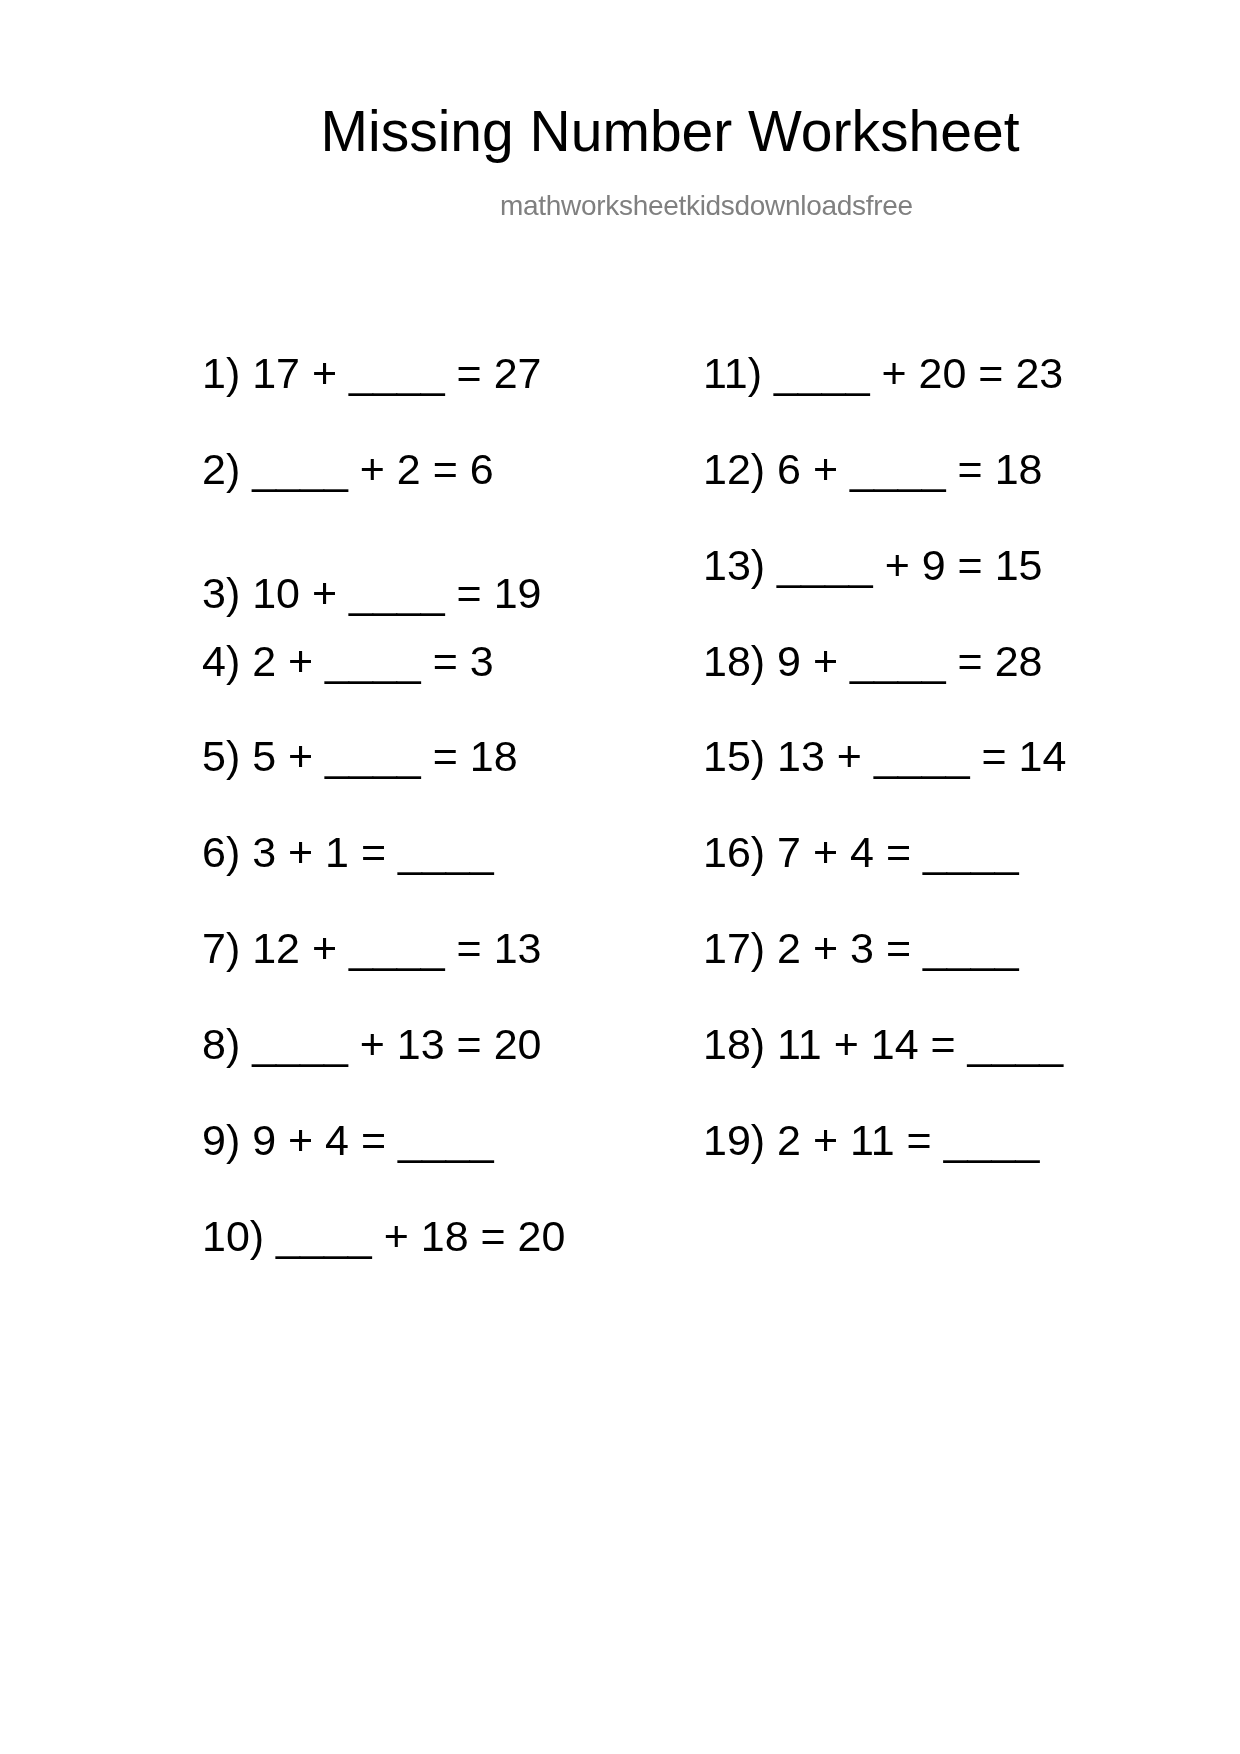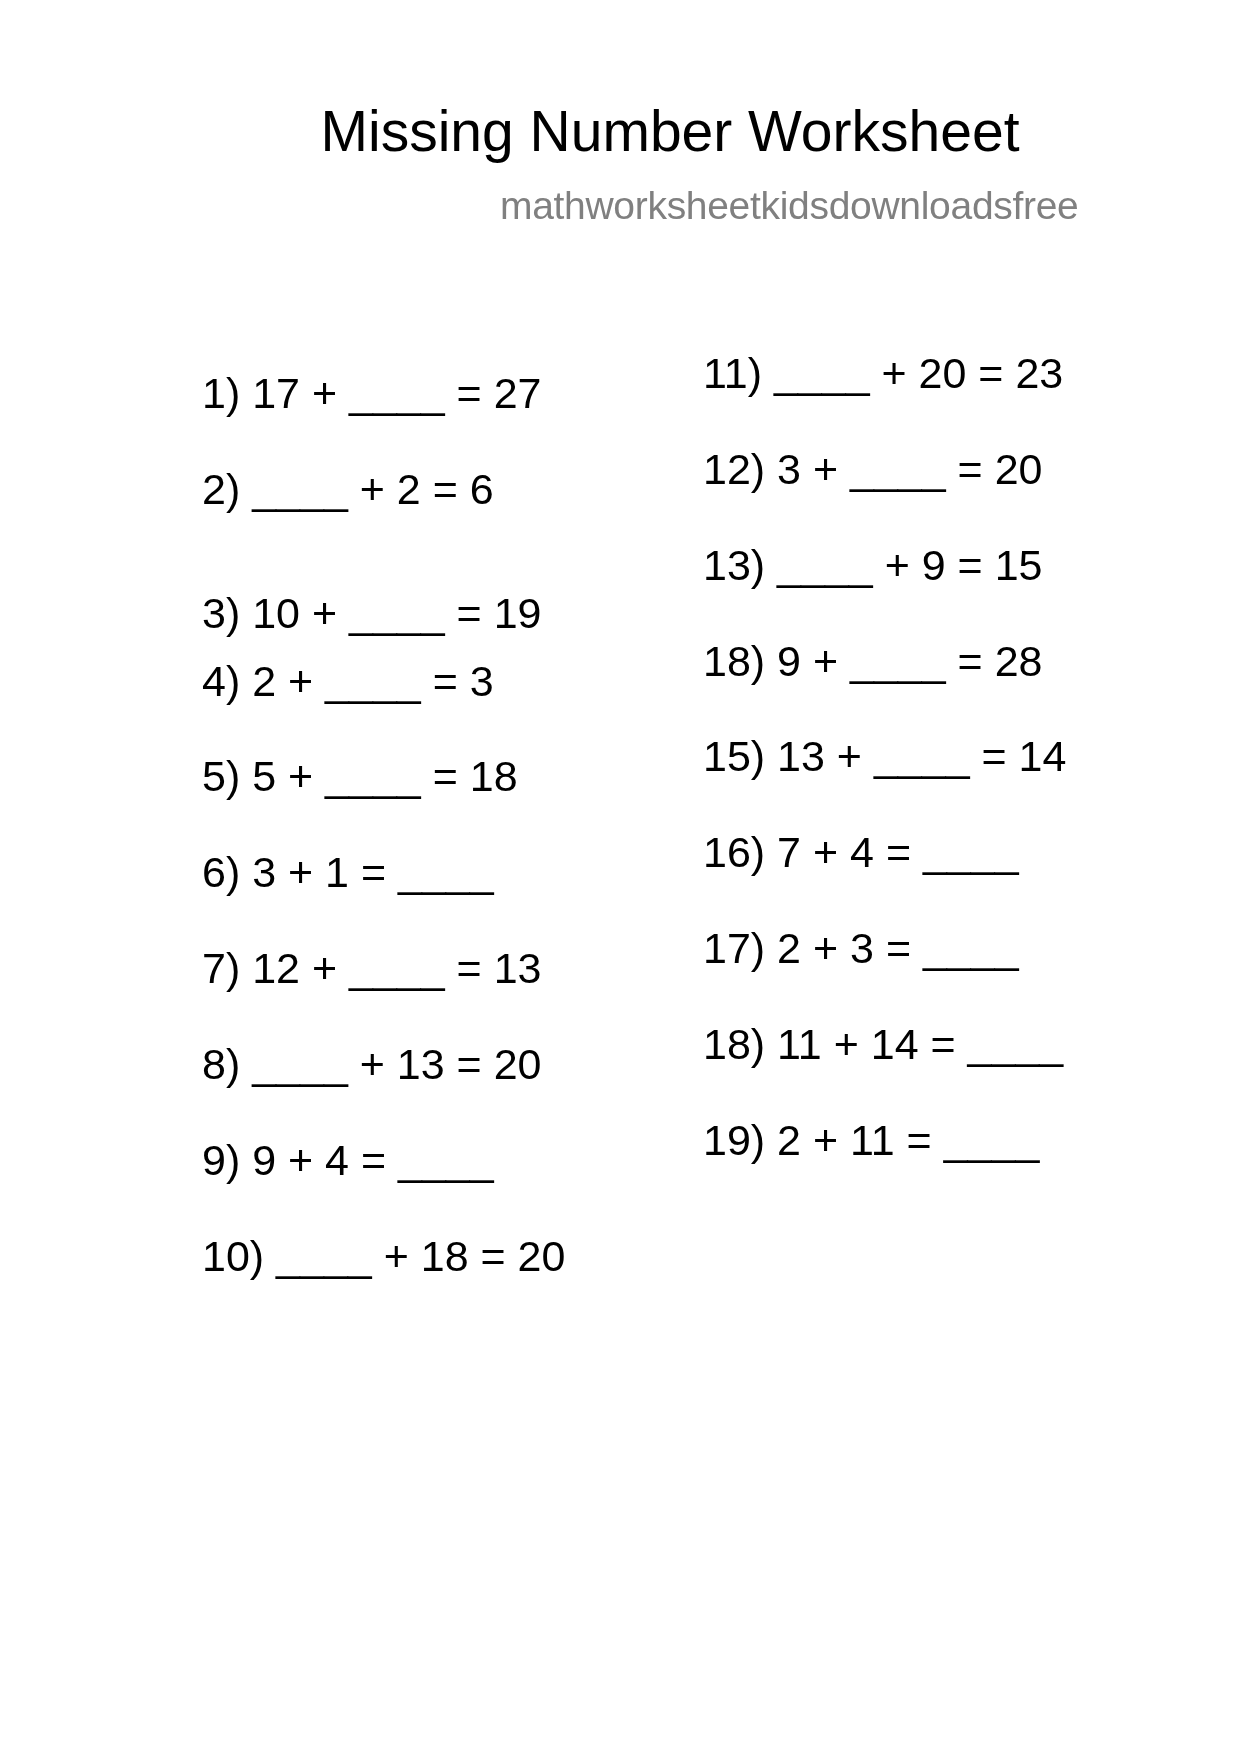--- a/index.html
+++ b/index.html
@@ -23,33 +23,33 @@
       text-align: center;
       font-size: 57px;
       line-height: 70px;
       white-space: nowrap;
       letter-spacing: 0px;
     }
     .subtitle {
       position: absolute;
       left: 500px;
       top: 182px;
-      font-size: 39px;
+      font-size: 28px;
       line-height: 48px;
       color: #808080;
       white-space: nowrap;
       letter-spacing: -0.3px;
     }
     .problem {
       position: absolute;
       font-size: 43px;
       line-height: 50px;
       white-space: nowrap;
     }
-    .col-left { left: 202px; margin-top: 20px; }
+    .col-left { left: 202px; }
     .col-right { left: 703px; }
   </style>
 </head>
 <body>
 
 <div>
   <div class="title">Missing Number Worksheet</div>
   <div class="subtitle">mathworksheetkidsdownloadsfree</div>
 
   <div>
@@ -60,21 +60,21 @@
     <div class="problem col-left" style="top:731px">5) 5 + ____ = 18</div>
     <div class="problem col-left" style="top:827px">6) 3 + 1 = ____</div>
     <div class="problem col-left" style="top:923px">7) 12 + ____ = 13</div>
     <div class="problem col-left" style="top:1019px">8) ____ + 13 = 20</div>
     <div class="problem col-left" style="top:1115px">9) 9 + 4 = ____</div>
     <div class="problem col-left" style="top:1211px">10) ____ + 18 = 20</div>
   </div>
 
   <div>
     <div class="problem col-right" style="top:348px">11) ____ + 20 = 23</div>
-    <div class="problem col-right" style="top:444px">12) 3 + ____ = 20</div>
+    <div class="problem col-right" style="top:444px">12) 6 + ____ = 18</div>
     <div class="problem col-right" style="top:540px">13) ____ + 9 = 15</div>
     <div class="problem col-right" style="top:636px">18) 9 + ____ = 28</div>
     <div class="problem col-right" style="top:731px">15) 13 + ____ = 14</div>
     <div class="problem col-right" style="top:827px">16) 7 + 4 = ____</div>
     <div class="problem col-right" style="top:923px">17) 2 + 3 = ____</div>
     <div class="problem col-right" style="top:1019px">18) 11 + 14 = ____</div>
     <div class="problem col-right" style="top:1115px">19) 2 + 11 = ____</div>
   </div>
 </div>
 

